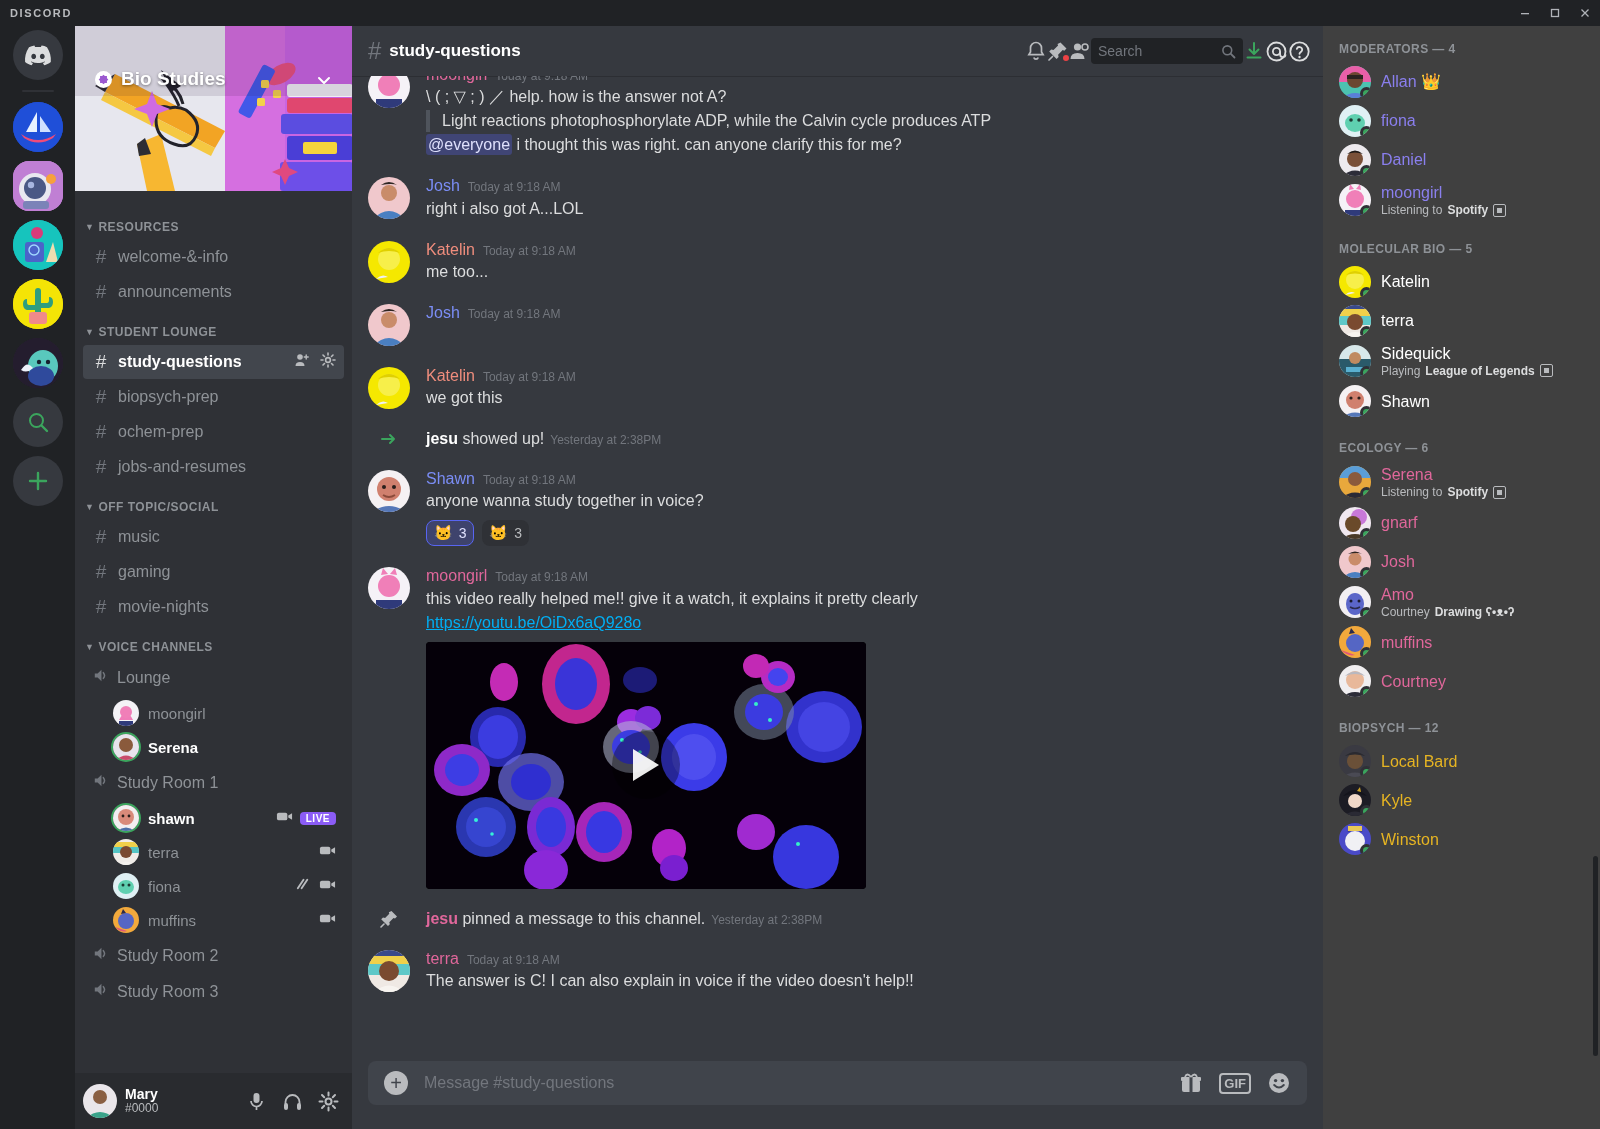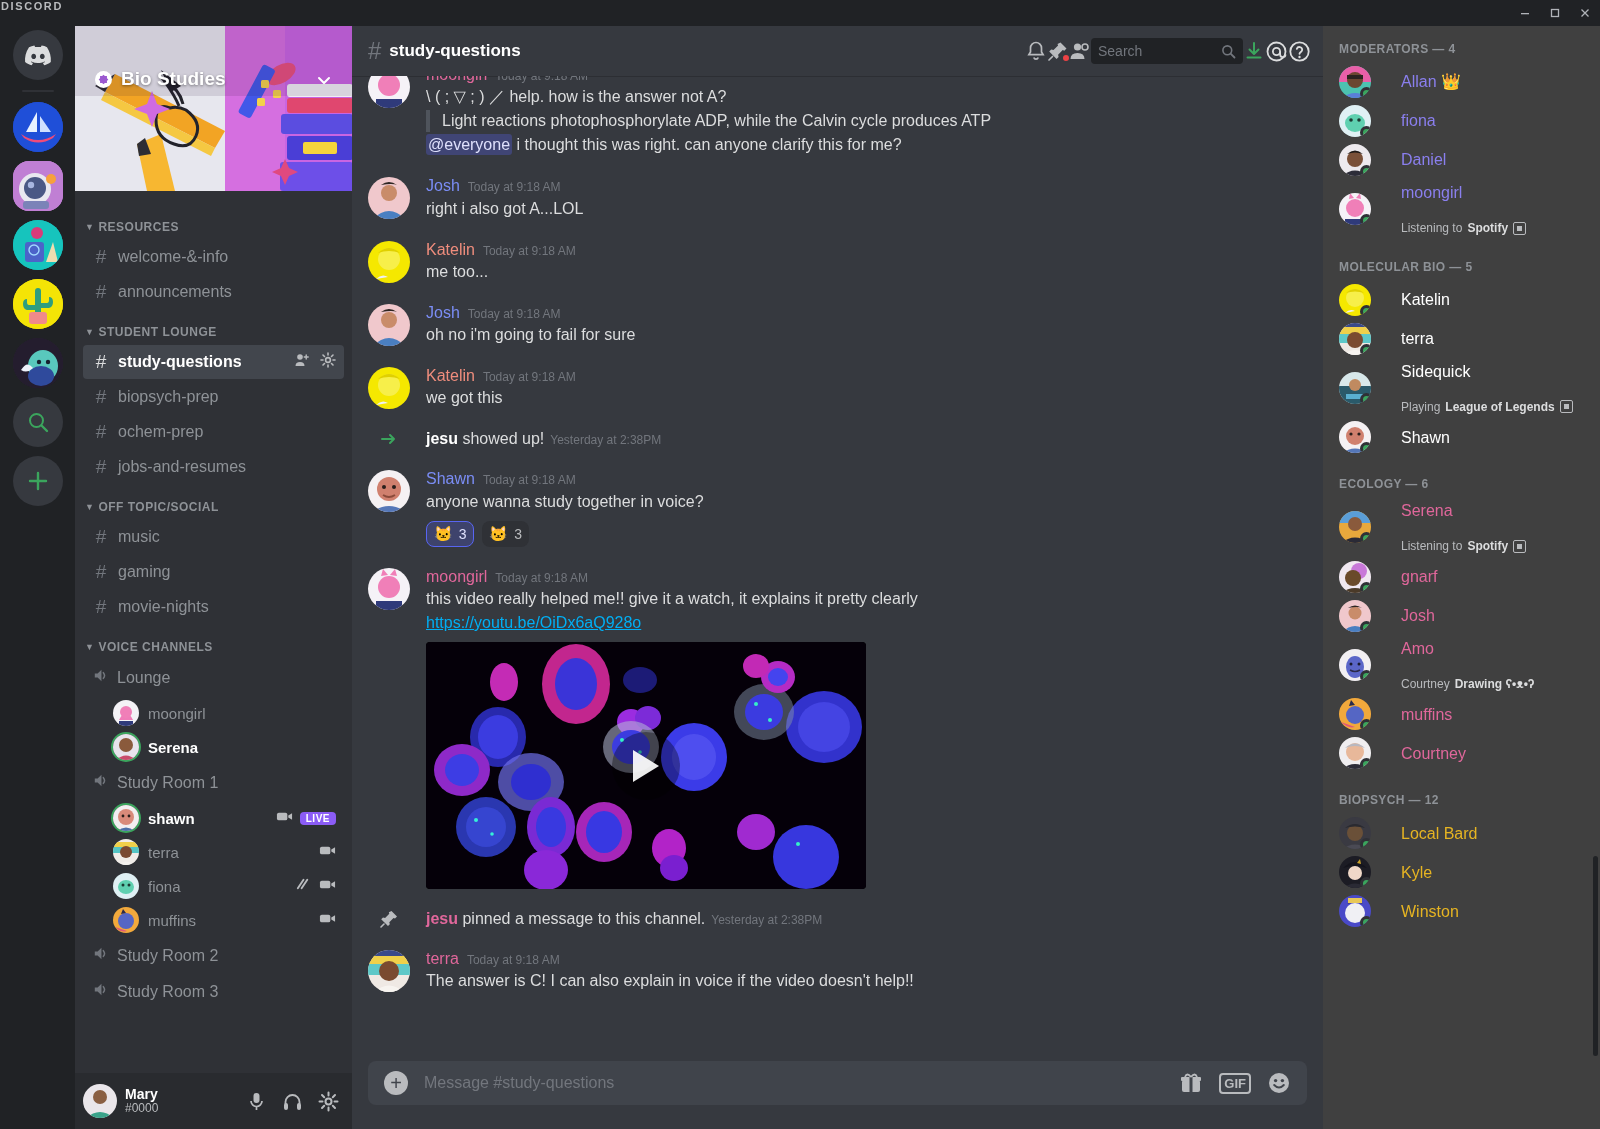--- a/index.html
+++ b/index.html
@@ -7,21 +7,21 @@
     width: 1600px; height: 1129px;
     background: #202225;
     font-family: "Liberation Sans", sans-serif;
     overflow: hidden;
   }
   .app { position: relative; width: 1600px; height: 1129px; display: flex; flex-direction: column; }
 
   
   .titlebar {
     height: 26px; background: #202225; flex: 0 0 26px;
-    display: flex; align-items: flex-start; padding-left: 1px;
+    display: flex; align-items: center; padding-left: 10px;
     position: relative;
   }
   .titlebar .brand {
     font-size: 11px; font-weight: bold; letter-spacing: 1.6px;
     color: #b9bbbe;
   }
   .winbtns { position: absolute; right: 0; top: 0; height: 26px; display: flex; }
   .winbtn { width: 30px; height: 26px; display: flex; align-items: center; justify-content: center;
             color: #b0b3b8; font-size: 12px; }
   .winbtn svg { display:block; }
@@ -184,27 +184,27 @@
   .composer .right { display:flex; align-items:center; gap: 16px; }
   .composer .right svg { fill:#b9bbbe; display:block; }
   .gifbtn { color:#b9bbbe; font-size: 13px; font-weight: bold; border:2px solid #b9bbbe;
             border-radius:4px; padding: 0px 3px; line-height: 17px;}
 
   
   .members { width: 277px; flex: 0 0 277px; background: #404040; overflow: hidden; padding-top: 16px; position:relative;}
   .mcat { color:#8e9297; font-size:12px; font-weight:bold; letter-spacing:.4px;
           padding: 20px 8px 6px 16px; text-transform: uppercase;}
   .mcat:first-child { padding-top: 0; }
-  .member { display:flex; align-items:center; gap: 30px; margin: 1px 8px; padding: 3px 8px; border-radius:4px;}
+  .member { display:flex; align-items:center; gap: 10px; margin: 1px 8px; padding: 3px 8px; border-radius:4px;}
   .member .av { width: 32px; height:32px; border-radius:50%; overflow:hidden; flex:0 0 32px; position:relative;}
   .status { position:absolute; right:-2px; bottom:-2px; width: 13px; height:13px; border-radius:50%;
             background:#3ba55d; border: 3px solid #2f3136; }
   .member .info { min-width:0; line-height: 1.2; }
   .member .mname { font-size: 16px; font-weight: 500; display:flex; align-items:center; gap:5px;}
-  .member .act { font-size: 12px; color:#b9bbbe; display:flex; align-items:center; gap:5px; margin-top:19px;}
+  .member .act { font-size: 12px; color:#b9bbbe; display:flex; align-items:center; gap:5px; margin-top:1px;}
   .member .act b { color:#dcddde; }
   .act-ic { width:13px;height:13px; border:1px solid #b9bbbe; border-radius:2px; display:inline-block;
             position:relative; flex:0 0 13px;}
   .act-ic::after { content:""; position:absolute; inset:3px; background:#b9bbbe; }
   .scrollthumb { position:absolute; right:2px; width:5px; background:#202225; border-radius:3px; }
 
   
   .av-art { width:100%; height:100%; display:block; }
 </style>
 </head>
@@ -730,21 +730,20 @@
                 <circle cx="21" cy="16" r="8" fill="#c98c6a"></circle>
                 <path d="M13 8 q8 -6 16 0 q-4 -2 -16 0z" fill="#2e2623"></path>
                 <path d="M5 42 q16 -16 32 0z" fill="#4a7fc1"></path>
               </svg>
           </span>
           <span class="content">
             <span class="hdr">
               <span class="author" style="color:#7b8df5">Josh</span>
               <span class="ts">Today at 9:18 AM</span>
             </span>
-            <div class="text">oh no i'm going to fail for sure</div>
           </span>
         </div>
 
         <div class="msg">
           <span class="av">
             <svg class="av-art" viewBox="0 0 42 42">
                 <rect width="42" height="42" fill="#f5e800"></rect>
                 <circle cx="21" cy="18" r="11" fill="#f7ef4a"></circle>
                 <path d="M10 12 q11 -10 22 0 q-11 -4 -22 0z" fill="#e0d000"></path>
                 <path d="M8 38 q6 -6 12 -2z" fill="#f0f0f0"></path>

